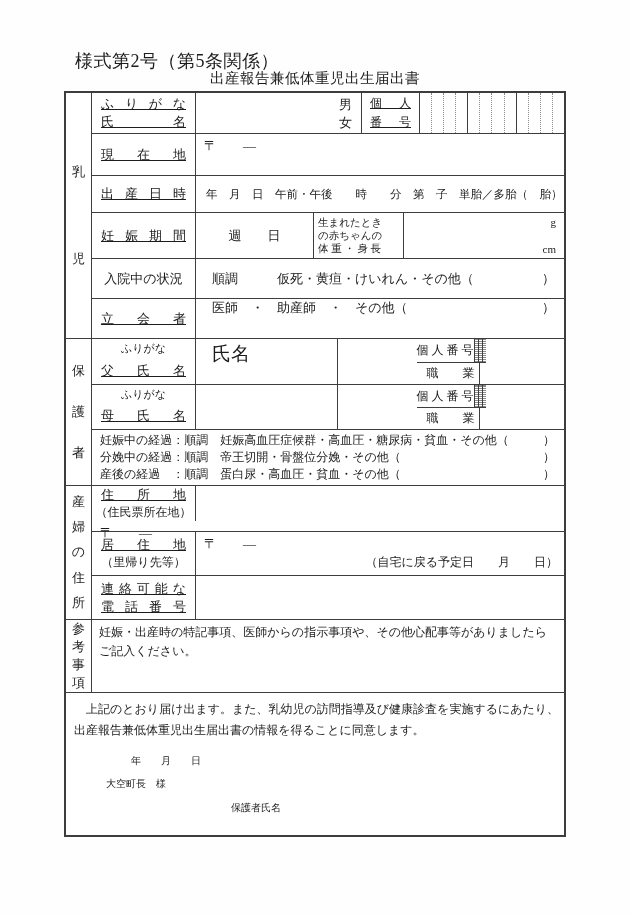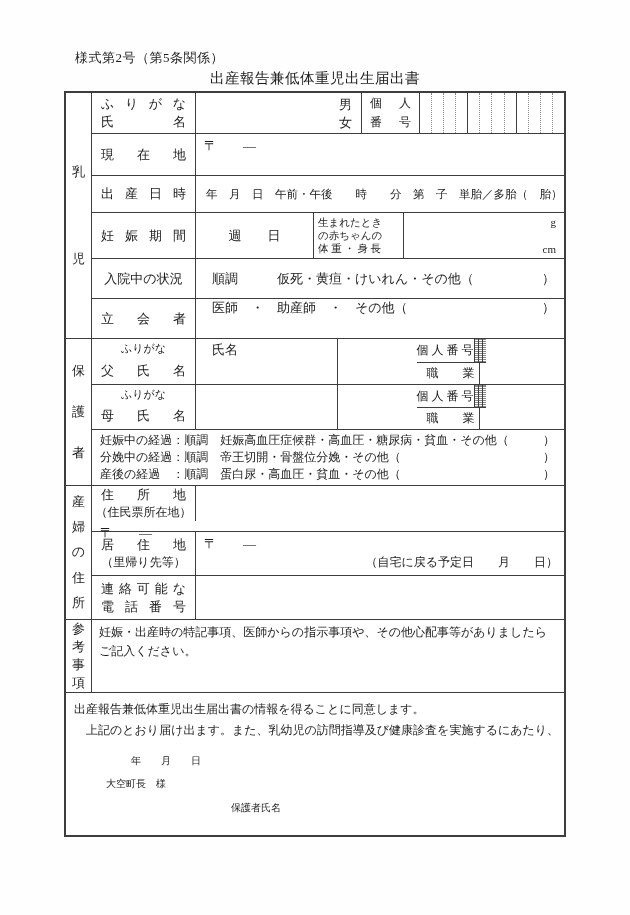--- a/index.html
+++ b/index.html
@@ -5,21 +5,21 @@
   * { box-sizing: border-box; margin: 0; padding: 0; }
   html,body { width: 630px; height: 915px; background: #fefefe; }
   body {
     font-family: "Liberation Serif", "DejaVu Serif", serif;
     color: #1c1c1c;
     position: relative;
   }
   .page { position: absolute; inset: 0; }
   .form-no {
     position: absolute; left: 75px; top: 49px;
-    font-size: 13px; letter-spacing: 0.5px;
+    font-size: 18px; letter-spacing: 0.5px;
   }
   .doc-title {
     position: absolute; left: 0; right: 0; top: 69px;
     text-align: center; font-size: 14.5px; letter-spacing: 0.5px;
   }
   .ftable {
     position: absolute; left: 64px; top: 91px; width: 502px;
     border: 2px solid #3d3d3d; background: #fff;
   }
   .sec { display: flex; border-bottom: 1px solid #3d3d3d; }
@@ -28,21 +28,21 @@
     display: flex; flex-direction: column; align-items: center;
     justify-content: space-evenly; font-size: 13px;
   }
   .sbody { flex: 1; display: flex; flex-direction: column; min-width: 0; }
   .row { display: flex; border-bottom: 1px solid #3d3d3d; min-width: 0; }
   .row:last-child { border-bottom: none; }
   .lcol {
     width: 104px; flex: none; border-right: 1px solid #3d3d3d;
     font-size: 13px; display: flex; flex-direction: column; justify-content: center;
   }
-  .jl { text-align: justify; text-align-last: justify; padding: 0 9px; white-space: nowrap; }
+  .jl { text-align: justify; text-align-last: justify; padding: 0 9px; white-space: nowrap; text-decoration: underline; }
   .ctr { text-align: center; white-space: nowrap; }
   .ccol { flex: 1; display: flex; min-width: 0; }
   .r-name { height: 41px; } .r-addr { height: 42px; } .r-birth { height: 37px; }
   .r-preg { height: 46px; } .r-hosp { height: 40px; } .r-att  { height: 39px; }
   .r-father { height: 46px; } .r-mother { height: 45px; } .r-course { height: 69px; }
   .r-res { height: 46px; flex-direction: column; } .r-liv { height: 44px; } .r-tel { height: 43px; }
   .r-notes { height: 72px; }
   .name-field {
     width: 166px; flex: none; border-right: 1px solid #3d3d3d;
     display: flex; flex-direction: column; align-items: flex-end;
@@ -76,21 +76,21 @@
   .unit-box {
     flex: 1; display: flex; flex-direction: column; justify-content: space-between;
     align-items: flex-end; padding: 3px 8px; font-size: 11px;
   }
   .open-line { display: flex; align-items: center; font-size: 13px; white-space: nowrap; }
   .fill { flex: 1; }
   .paren-r { padding-right: 9px; }
   .hosp-line { flex: 1; padding-left: 16px; }
   .att-col { flex: 1; display: flex; flex-direction: column; justify-content: space-evenly; }
   .att-line1 { display: flex; font-size: 13px; padding-left: 16px; white-space: nowrap; }
-  .att-line2 { font-size: 13px; padding-left: 16px; margin-top: 24px; }
+  .att-line2 { font-size: 19px; padding-left: 16px; margin-top: 24px; }
   .plabel { display: flex; flex-direction: column; justify-content: space-between; padding: 2px 0 4px 0; }
   .pfuri { font-size: 11px; text-align: center; }
   .pname-field { width: 142px; flex: none; border-right: 1px solid #3d3d3d; }
   .pright { flex: 1; display: flex; flex-direction: column; align-items: center; }
   .prow1 { flex: 1.05; border-bottom: 1px solid #3d3d3d; display: flex; }
   .prow2 { flex: 1; display: flex; }
   .pmn-label {
     width: 58px; flex: none; border-right: 1px solid #3d3d3d;
     display: flex; align-items: center; justify-content: center;
     font-size: 12px; white-space: nowrap;
@@ -384,22 +384,22 @@
         <span>項</span>
       </div>
       <div class="sbody">
         <div class="row r-notes">
           <div class="ccol notes-text">妊娠・出産時の特記事項、医師からの指示事項や、その他心配事等がありましたらご記入ください。</div>
         </div>
       </div>
     </section>
 
     <div class="consent-block">
+      <div>　上記のとおり届け出ます。また、乳幼児の訪問指導及び健康診査を実施するにあたり、</div>
       <div>出産報告兼低体重児出生届出書の情報を得ることに同意します。</div>
-      <div>　上記のとおり届け出ます。また、乳幼児の訪問指導及び健康診査を実施するにあたり、</div>
     </div>
 
     <div class="signature-block">
       <div class="sig-date">年　　月　　日</div>
       <div class="sig-addressee">大空町長　様</div>
       <div class="sig-guardian">保護者氏名</div>
     </div>
 
   </div>
 </div>

